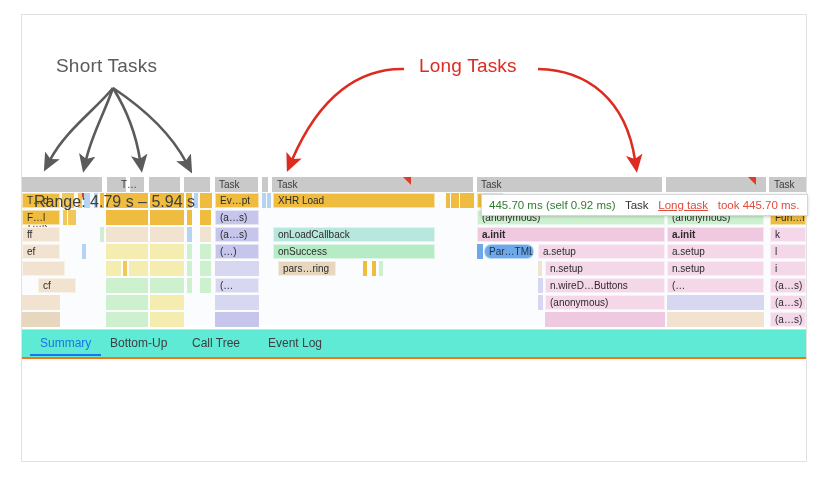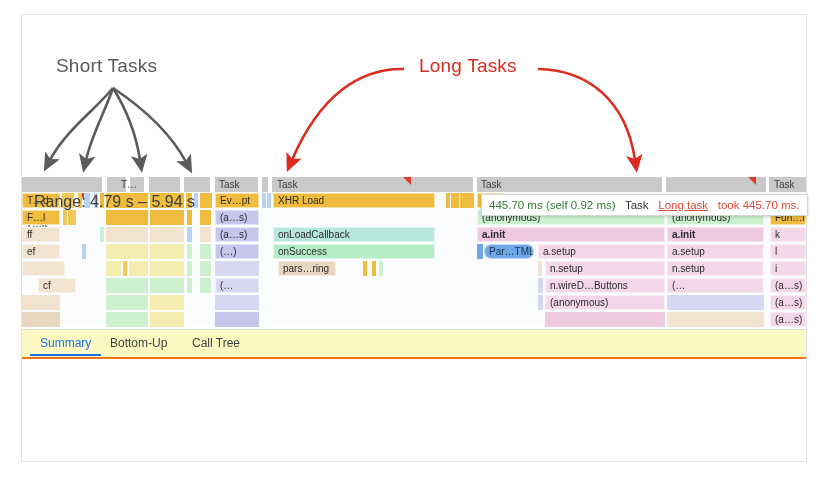--- a/index.html
+++ b/index.html
@@ -76,21 +76,21 @@
     padding:0 7px;white-space:nowrap;z-index:40;
   }
   .tt-green{color:#2f7d32;}
   .tt-dark{color:#333333;}
   .tt-red{color:#e24a3a;}
   .tt-link{color:#e24a3a;text-decoration:underline;}
 
   
   .tabbar{
     position:absolute;left:0;top:152px;width:784px;height:27px;
-    background:#fef9c3;border-top:1px solid #d9d9d9;border-bottom:6px solid #f97316;
+    background:#5eead4;border-top:1px solid #d9d9d9;border-bottom:6px solid #f97316;
   }
   .tab{
     position:absolute;top:0;height:26px;line-height:26px;font-size:12px;
     color:#3c4043;padding:0 10px;box-sizing:border-box;cursor:default;
   }
   .tab.active{color:#1a73e8;border-bottom:2px solid #1a73e8;}
   .rangeline{
     position:absolute;left:34px;top:193px;font-size:16px;color:#3c4043;
     white-space:nowrap;
   }
@@ -273,20 +273,21 @@
           <div class="bar c-tan2 nb" style="left: 645px; width: 97px;"></div>
           <div class="bar c-pink2" style="left: 748px; width: 36px;">(a…s)</div>
         </div>
       </div>
   </div>
 
   <div class="tabbar">
     <div class="tab active" style="left:8px;">Summary</div>
     <div class="tab" style="left:78px;">Bottom-Up</div>
     <div class="tab" style="left:160px;">Call Tree</div>
+    <div class="tab" style="left:236px;">Event Log</div>
   </div>
 </div>
 
 <div class="rangeline">Range: 4.79 s – 5.94 s</div>
 
 <div class="tooltip">
   <span class="tt-green">445.70 ms (self 0.92 ms)</span>
   <span>&nbsp;</span>
   <span class="tt-dark">Task</span>
   <span>&nbsp;</span>

